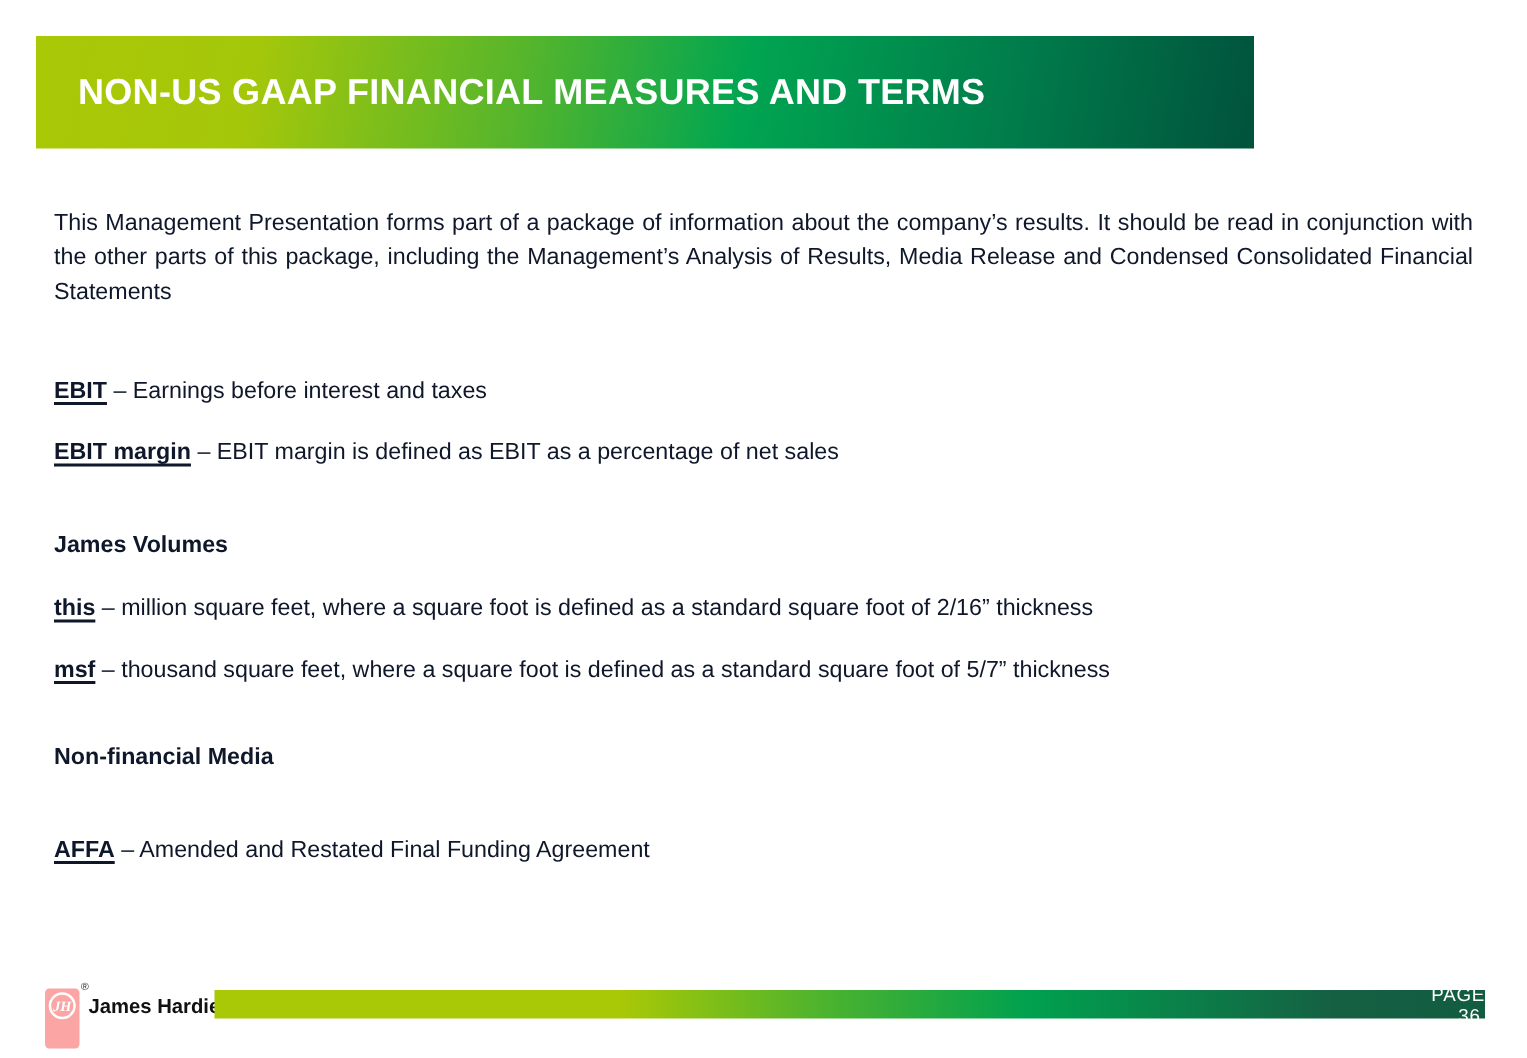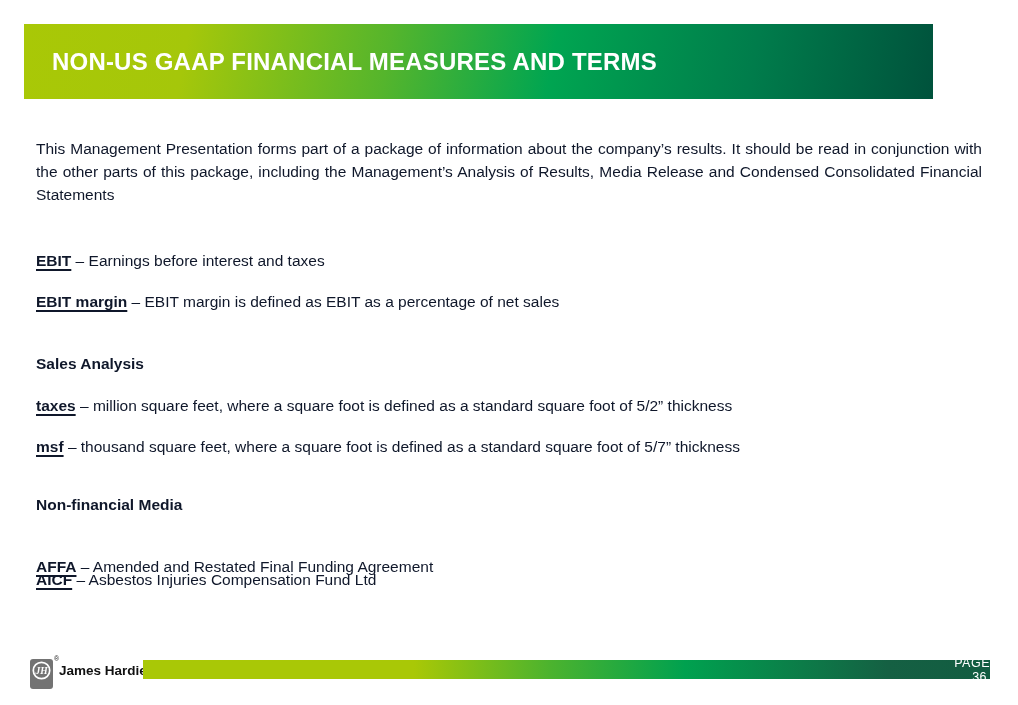--- a/index.html
+++ b/index.html
@@ -14,21 +14,21 @@
     height: 705px;
     background: #ffffff;
     overflow: hidden;
   }
 
   
   .title-banner {
     position: absolute;
     left: 24px;
     top: 24px;
-    width: 909px;
+    width: 812px;
     height: 75px;
     background: linear-gradient(100deg,
       #a9c806 0%,
       #a5c70a 18%,
       #55b52c 40%,
       #00a551 58%,
       #007c4b 80%,
       #00523c 100%);
     display: flex;
     align-items: center;
@@ -71,22 +71,22 @@
   .pos-nonfin-head  { top: 493px; }
   .pos-affa         { top: 531px; margin-top: 24px; }
   .pos-aicf         { top: 568px; }
 
   
   .footer-logo-box {
     position: absolute;
     left: 30px;
     top: 659px;
     width: 23px;
-    height: 30px;
-    background: #737373;
+    height: 40px;
+    background: #fca5a5;
     border-radius: 3px;
   }
   .footer-logo-box svg { display: block; width: 23px; height: 23px; }
   .registered-mark {
     position: absolute;
     left: 54px;
     top: 655px;
     font-size: 7px;
     color: #222222;
   }
@@ -139,39 +139,36 @@
 
 
   <div class="body-block pos-ebit-margin">
     <span class="term">EBIT margin</span><span> – EBIT margin is defined as EBIT as a percentage of net sales</span>
   </div>
 
   <div class="body-block pos-ebit">
     <span class="term">EBIT</span><span> – Earnings before interest and taxes</span>
   </div>
 
-  <div class="body-block section-heading pos-sales-head">Sales Analysis</div>
+  <div class="body-block section-heading pos-sales-head">James Volumes</div>
 
   <div class="body-block pos-mmsf">
-    <span class="term">taxes</span><span> – million square feet, where a square foot is defined as a standard square foot of 5/2” thickness</span>
+    <span class="term">this</span><span> – million square feet, where a square foot is defined as a standard square foot of 2/16” thickness</span>
   </div>
 
   <div class="body-block pos-msf">
     <span class="term">msf</span><span> – thousand square feet, where a square foot is defined as a standard square foot of 5/7” thickness</span>
   </div>
 
   <div class="body-block section-heading pos-nonfin-head">Non-financial Media</div>
 
   <div class="body-block pos-affa">
     <span class="term">AFFA</span><span> – Amended and Restated Final Funding Agreement</span>
   </div>
 
-  <div class="body-block pos-aicf">
-    <span class="term">AICF</span><span> – Asbestos Injuries Compensation Fund Ltd</span>
-  </div>
 
   <div class="footer-logo-box">
     <svg viewBox="0 0 23 23" xmlns="http://www.w3.org/2000/svg">
       <circle cx="11.5" cy="11.5" r="8.2" fill="none" stroke="#ffffff" stroke-width="1.7"></circle>
       <text x="11.5" y="15" text-anchor="middle" font-family="Liberation Serif, DejaVu Serif, serif" font-style="italic" font-weight="bold" font-size="9.5" fill="#ffffff">JH</text>
     </svg>
   </div>
   <span class="registered-mark">®</span>
   <span class="brand-name">James Hardie</span>
 

